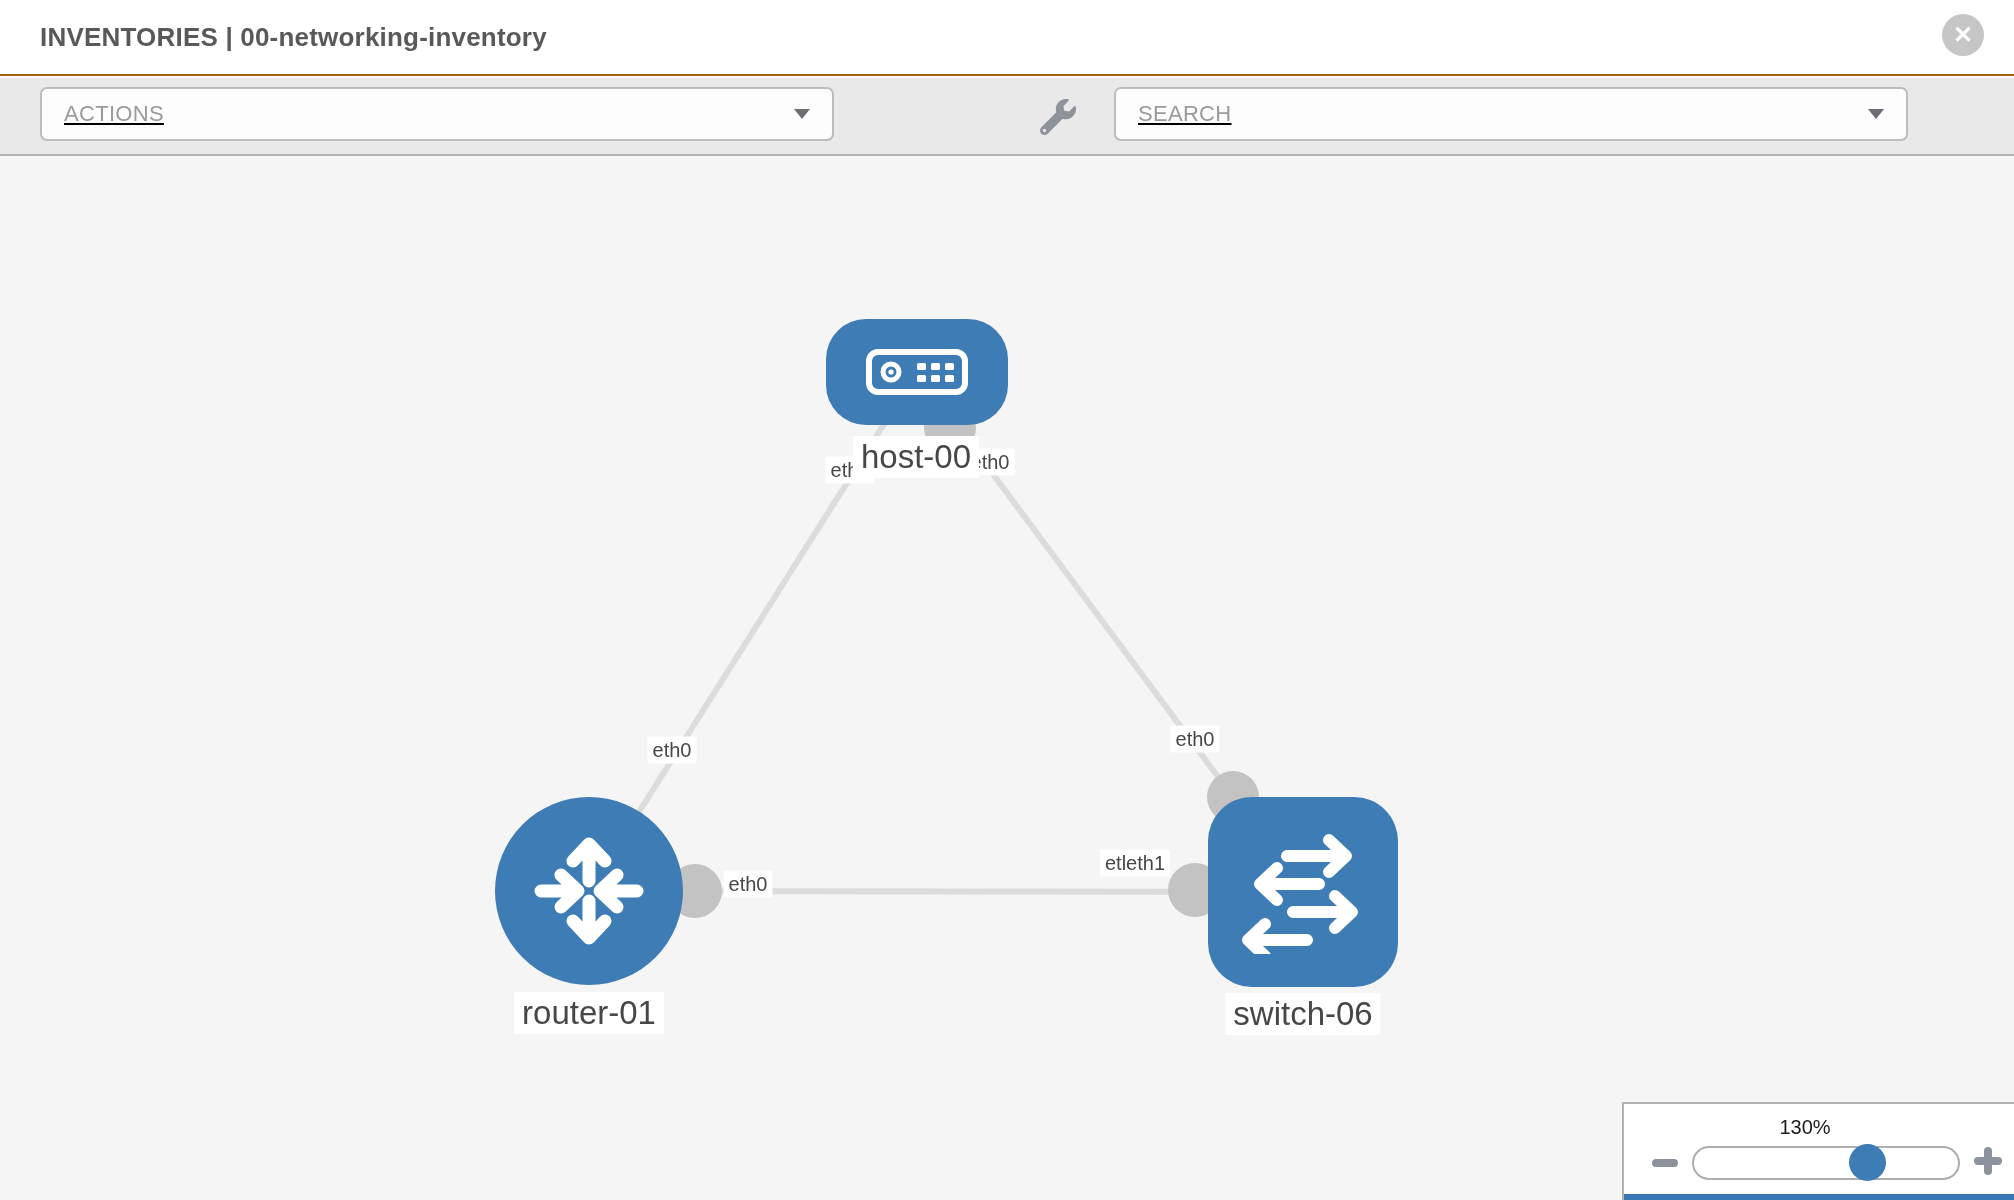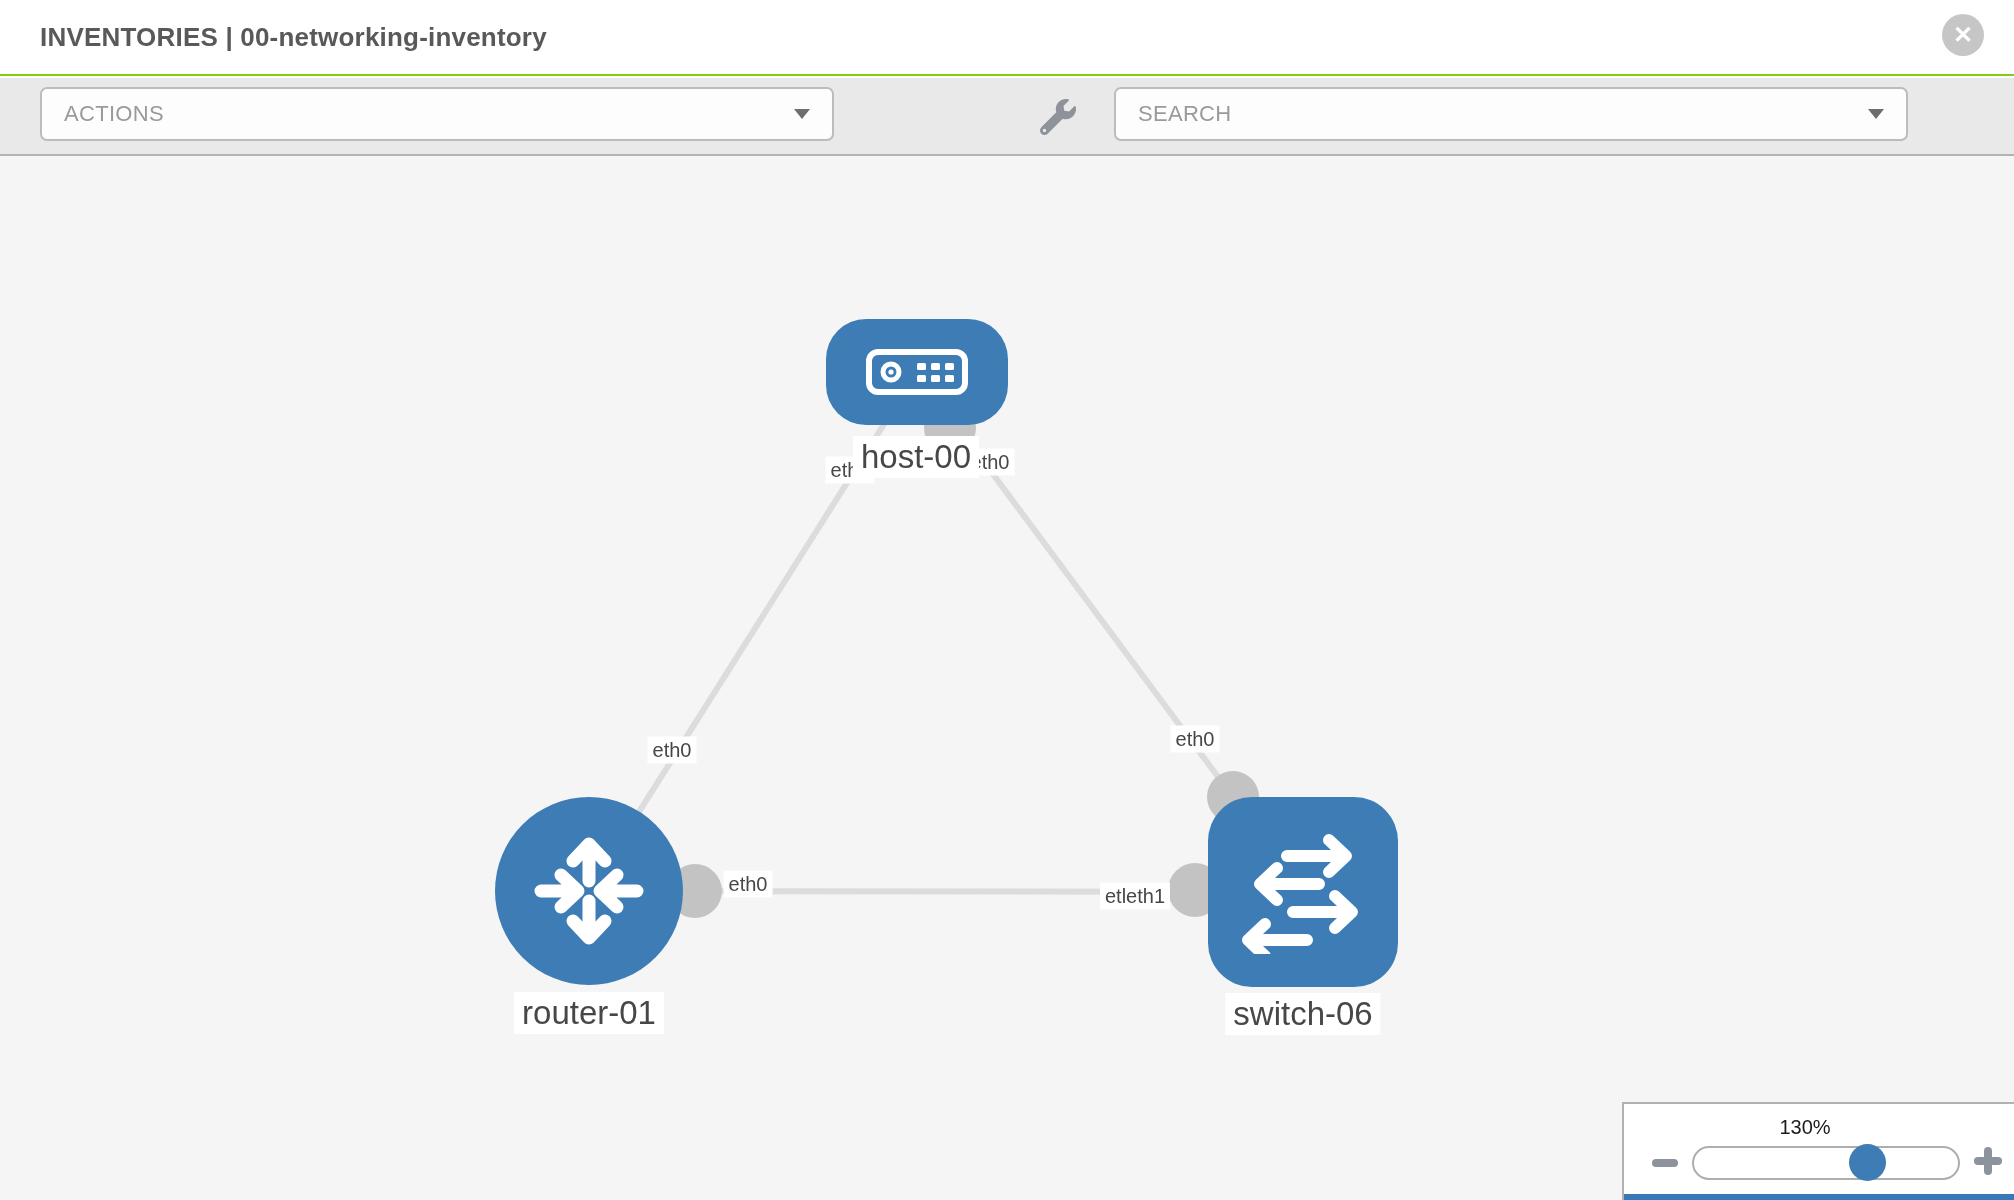--- a/index.html
+++ b/index.html
@@ -1,34 +1,34 @@
 <!DOCTYPE html>
 <html><head>
 <meta charset="utf-8">
 <style>
   * { margin:0; padding:0; box-sizing:border-box; }
   html,body { width:2014px; height:1200px; overflow:hidden;
     font-family:"Liberation Sans", sans-serif; background:#ffffff; }
 
   
   .header { position:absolute; left:0; top:0; width:2014px; height:76px;
-    background:#ffffff; border-bottom:2px solid #84cc16; }
+    background:#ffffff; border-bottom:2px solid #a16207; }
   .title { position:absolute; left:40px; top:50%; transform:translateY(-50%);
     font-size:26px; font-weight:700; color:#595959; letter-spacing:.2px; }
   .close-btn { position:absolute; right:30px; top:14px; width:42px; height:42px;
     border-radius:50%; background:#c6c6c6; color:#ffffff; font-size:24px;
     font-weight:700; display:flex; align-items:center; justify-content:center;
     cursor:pointer; line-height:1; }
 
   
   .toolbar { position:absolute; left:0; top:78px; width:2014px; height:78px;
     background:#e9e9e9; border-bottom:2px solid #b3b3b3; }
   .select-box { position:absolute; top:9px; height:54px; width:794px;
     background:#fdfdfd; border:2px solid #bcbcbc; border-radius:7px;
-    display:flex; align-items:center; padding:0 22px; cursor:pointer; }
+    display:flex; align-items:center; padding:0 22px; cursor:pointer;text-decoration:underline; }
   .select-box .ph { font-size:22px; color:#9a9a9a; letter-spacing:.3px; }
   .select-box .caret { margin-left:auto; width:0; height:0;
     border-left:8px solid transparent; border-right:8px solid transparent;
     border-top:10px solid #6b6f73; }
   .actions-box { left:40px; }
   .search-box { left:1114px;text-align:center; }
   .tool-icons { position:absolute; left:1040px; top:0; height:78px; width:130px;
     display:flex; align-items:center; justify-content:space-between; }
   .tool-icons svg { cursor:pointer; }
 
@@ -51,21 +51,21 @@
   .if-label   { font-size:20px; padding:2px 5px; z-index:4; }
 
   
   .lbl-host    { left:916px;  top:301px; }
   .lbl-router  { left:589px;  top:857px; }
   .lbl-switch  { left:1303px; top:858px; }
   .if-host-left    { left:850px;  top:314px; }
   .if-host-right   { left:990px;  top:306px; }
   .if-router-top   { left:672px;  top:594px; }
   .if-router-right { left:748px;  top:728px; }
-  .if-switch-left  { left:1135px; top:740px; }
+  .if-switch-left  { left:1135px; top:707px; }
   .if-switch-top   { left:1195px; top:583px; }
 
   
   .zoom-panel { position:absolute; right:0; bottom:0; width:392px; height:98px;
     background:#ffffff; border-left:2px solid #b2b2b2; border-top:2px solid #b2b2b2; }
   .zoom-value { position:absolute; left:0; right:28px; top:12px; text-align:center;
     font-size:20px; color:#1b1b1b; }
   .zoom-row { position:absolute; left:0; top:40px; width:100%; height:40px; }
   .minus-icon { position:absolute; left:28px; top:15px; width:26px; height:8px;
     border-radius:4px; background:#8d939c; cursor:pointer; }

